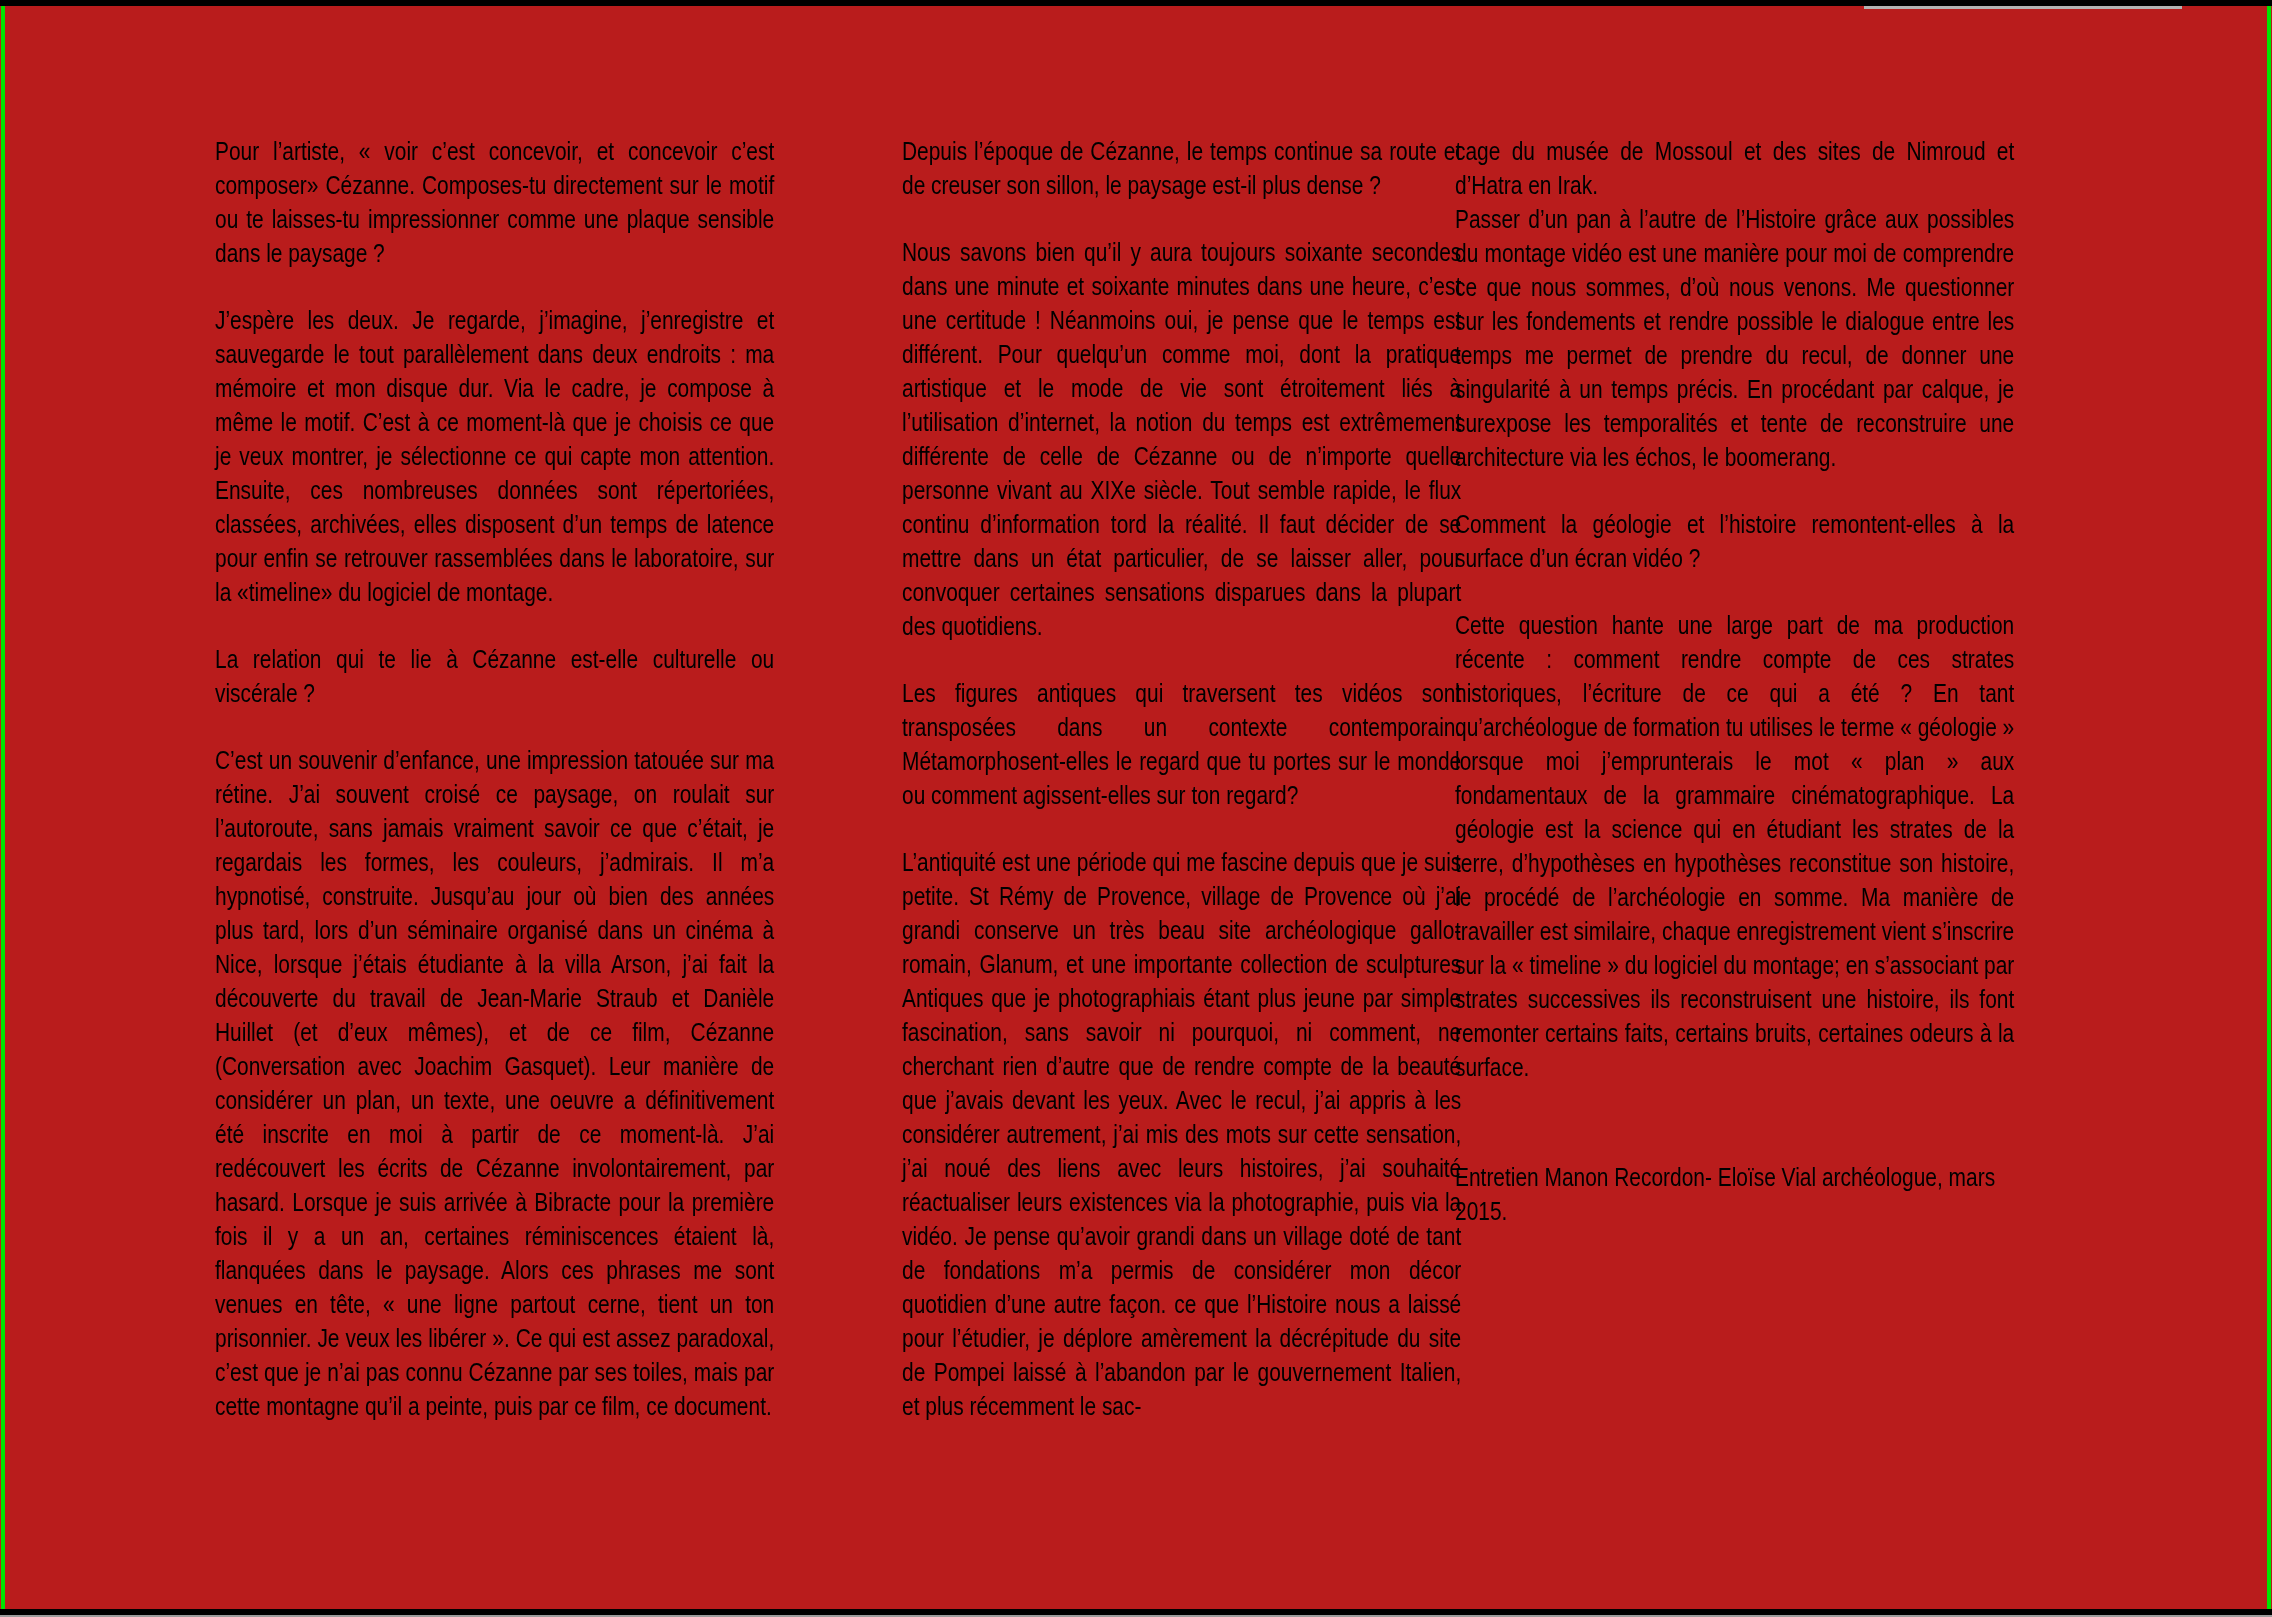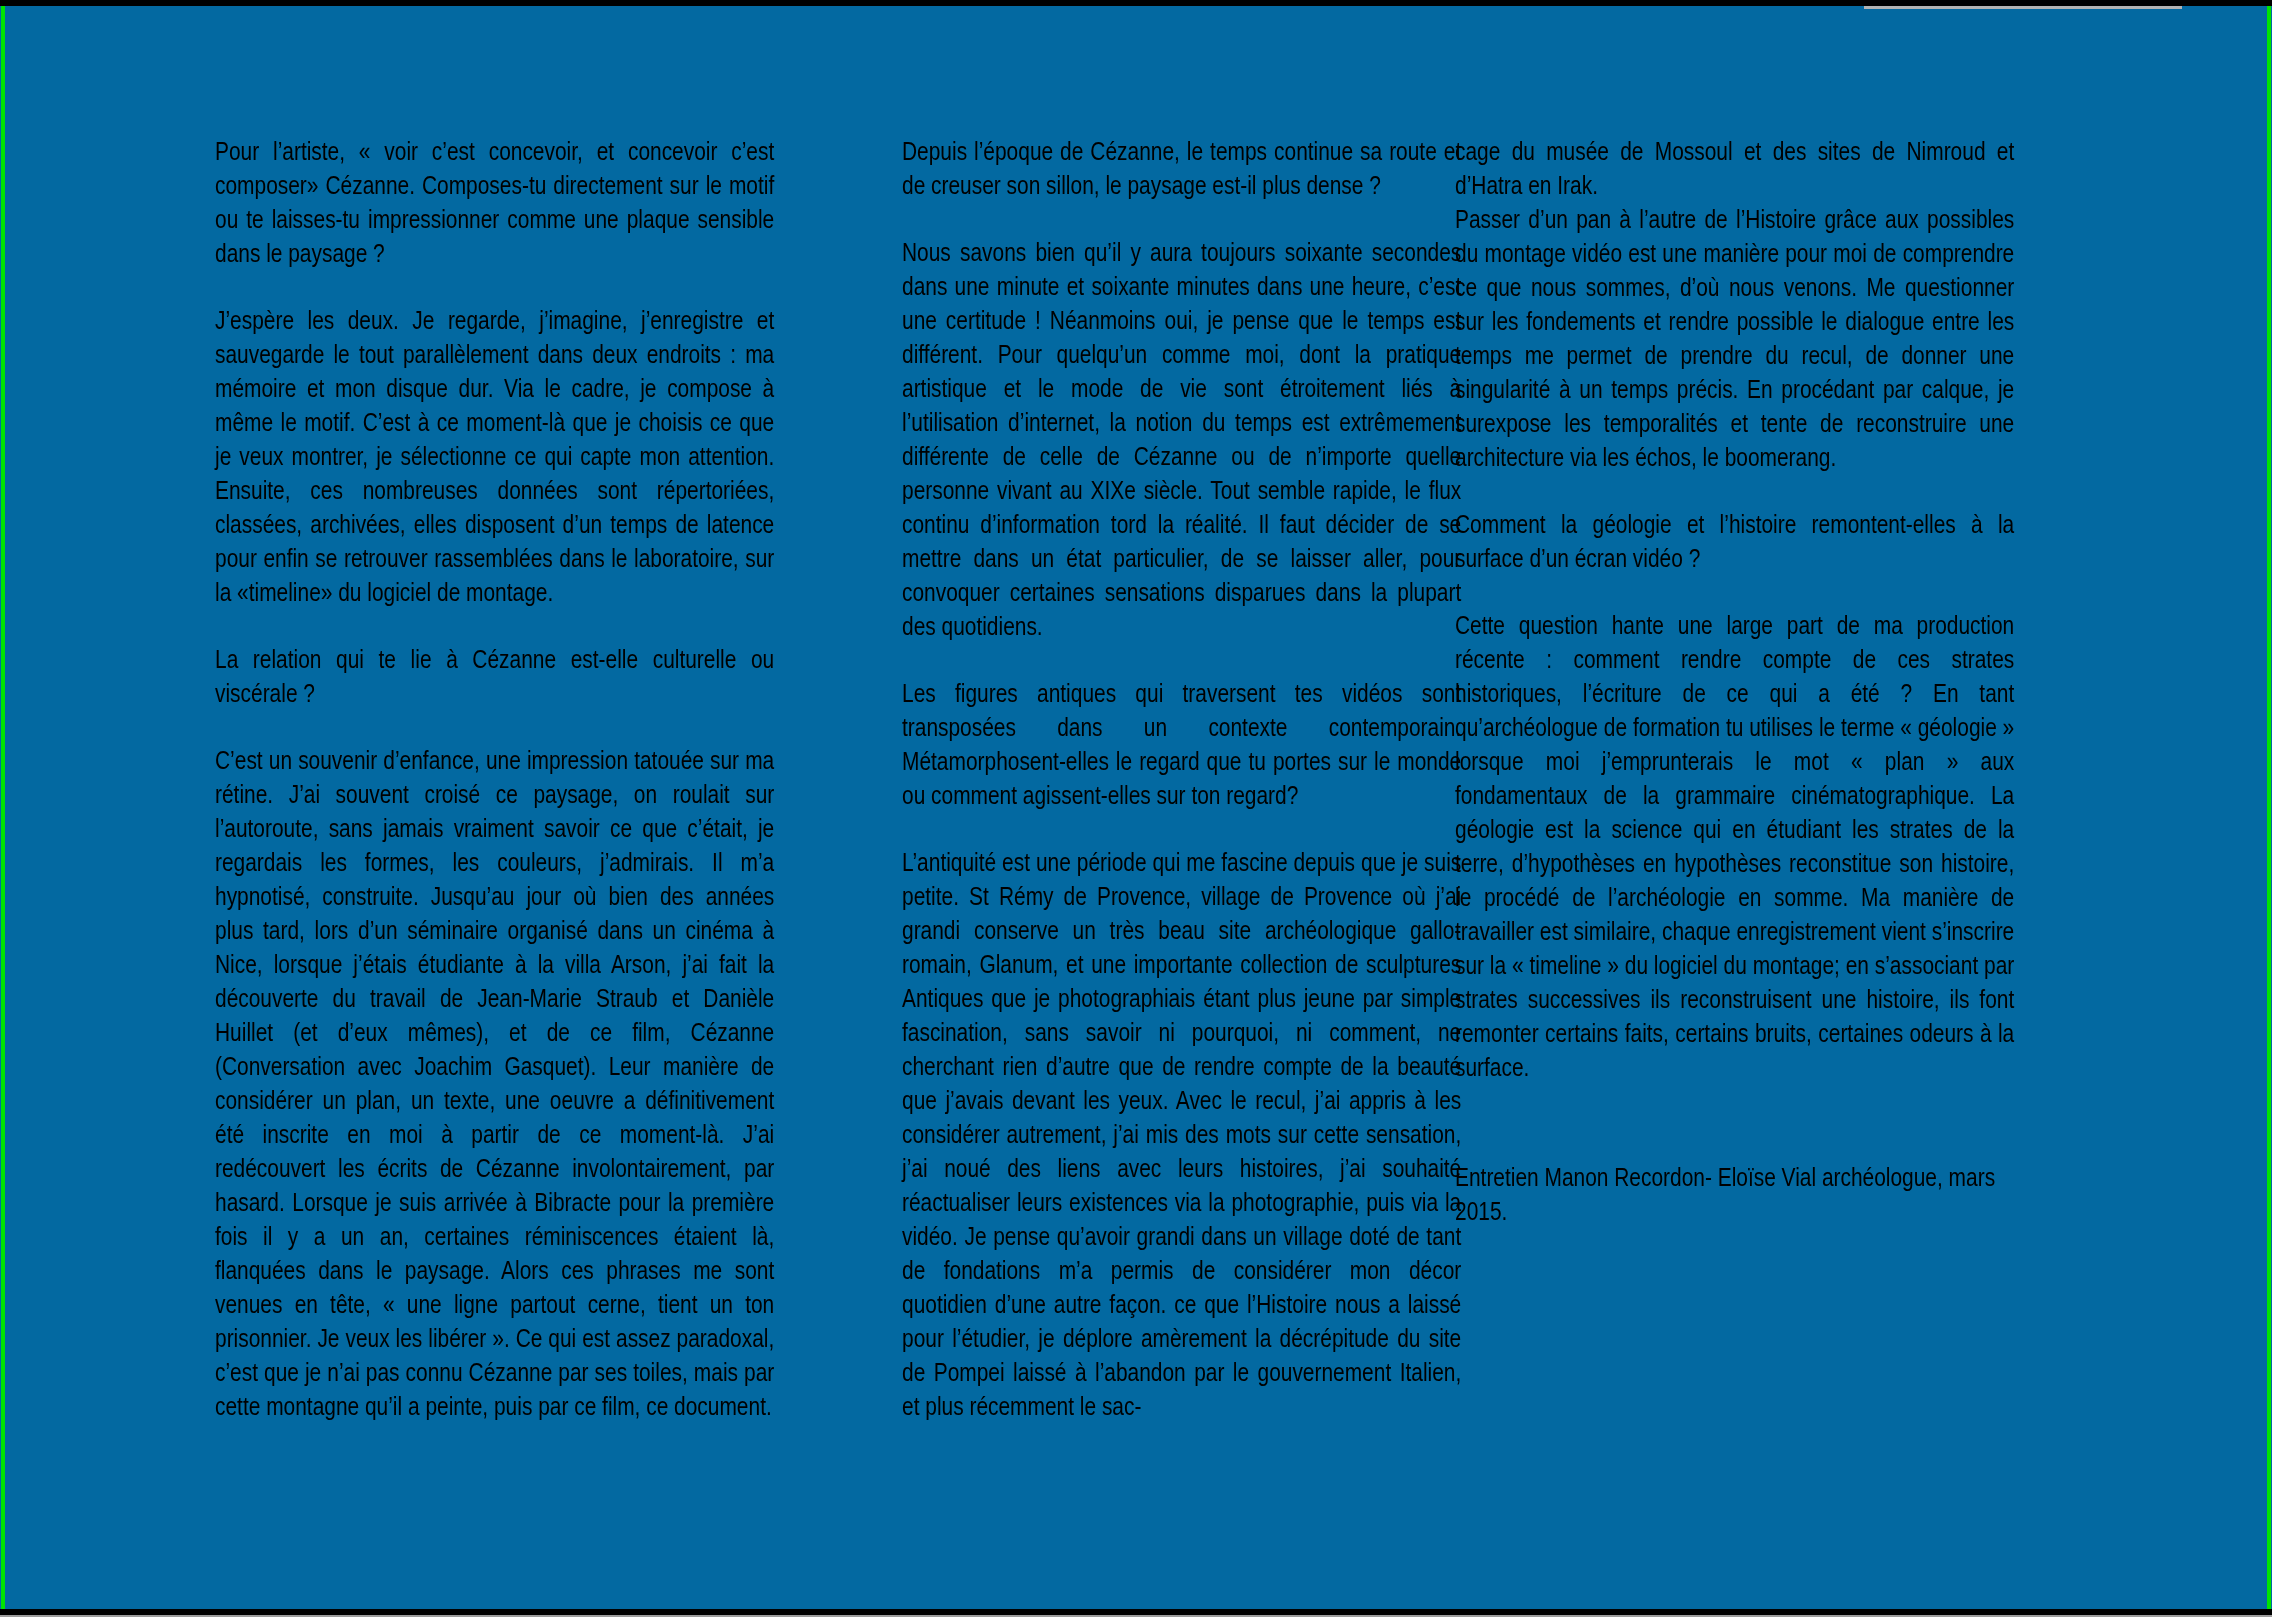--- a/index.html
+++ b/index.html
@@ -7,21 +7,21 @@
     padding: 0;
     background: #ffffff;
     width: 2273px;
     height: 1618px;
     font-family: "Liberation Sans", sans-serif;
   }
   .page {
     position: relative;
     width: 2273px;
     height: 1618px;
-    background: #0369a1;
+    background: #b91c1c;
     overflow: hidden;
   }
   
   .bar-top {
     position: absolute; left: 0; top: 0;
     width: 2273px; height: 6.4px; background: #000000;
   }
   .grayline-top {
     position: absolute; left: 1864px; top: 6.4px;
     width: 318px; height: 2.3px; background: #b3b3b3;

